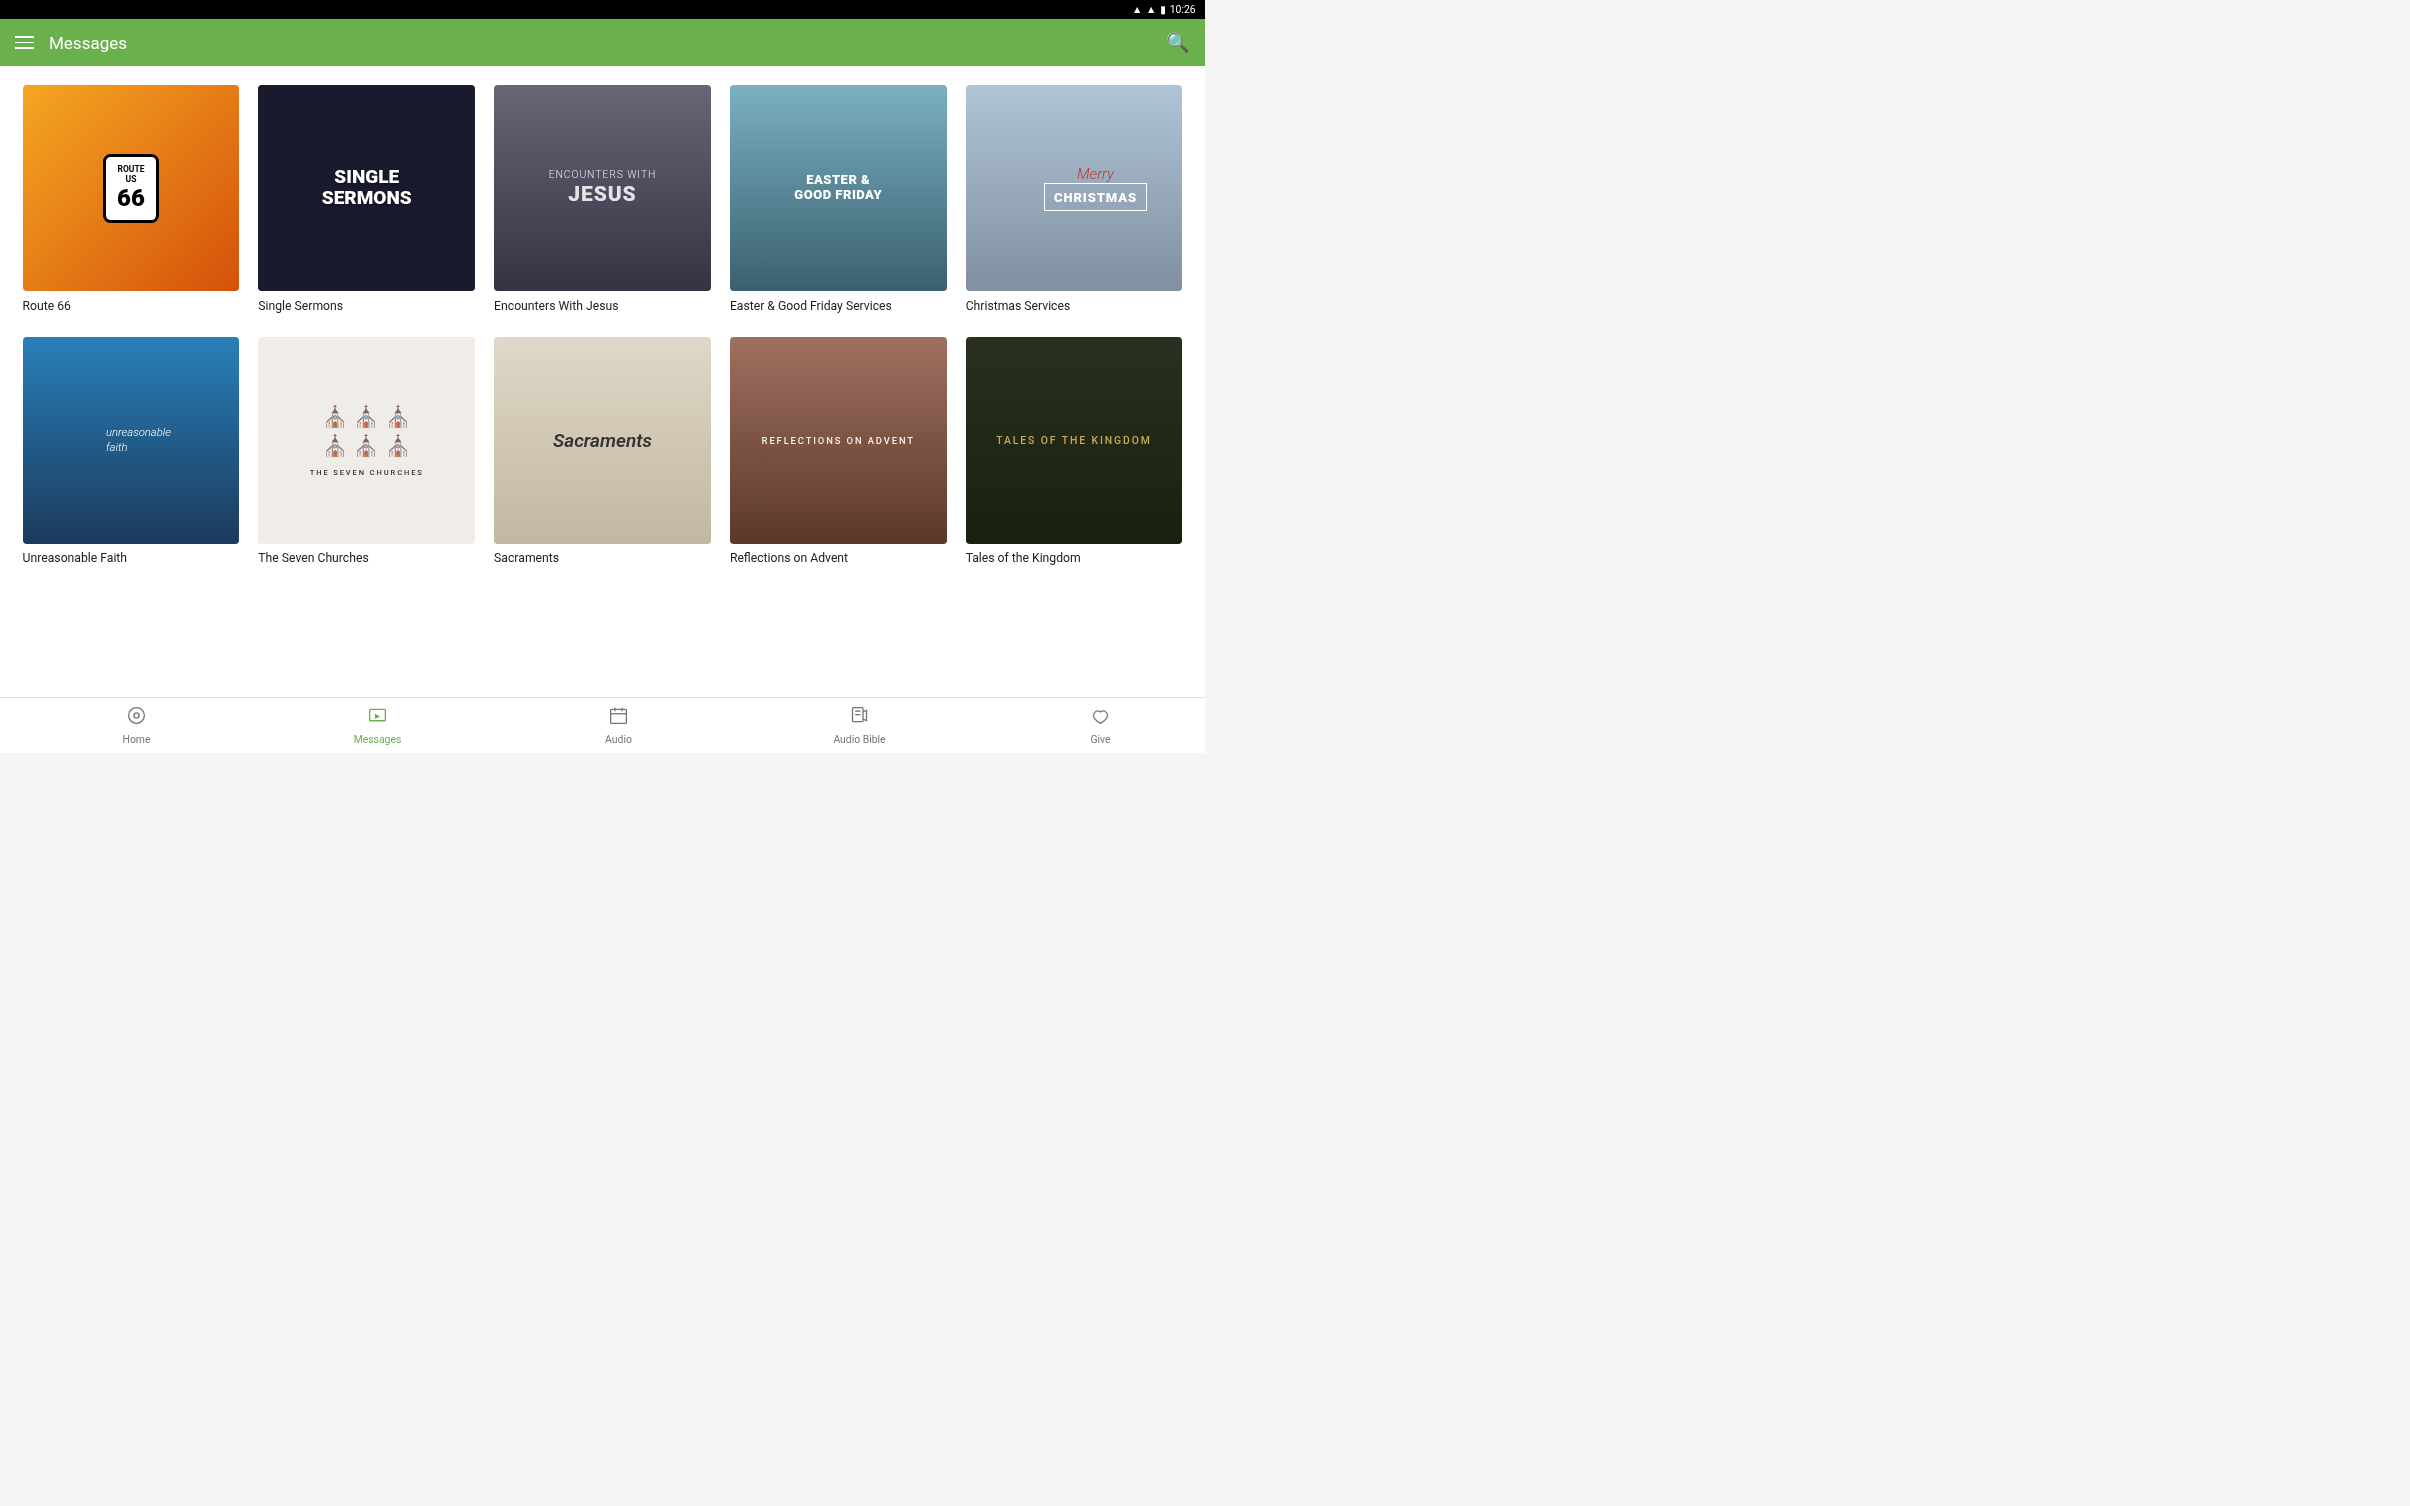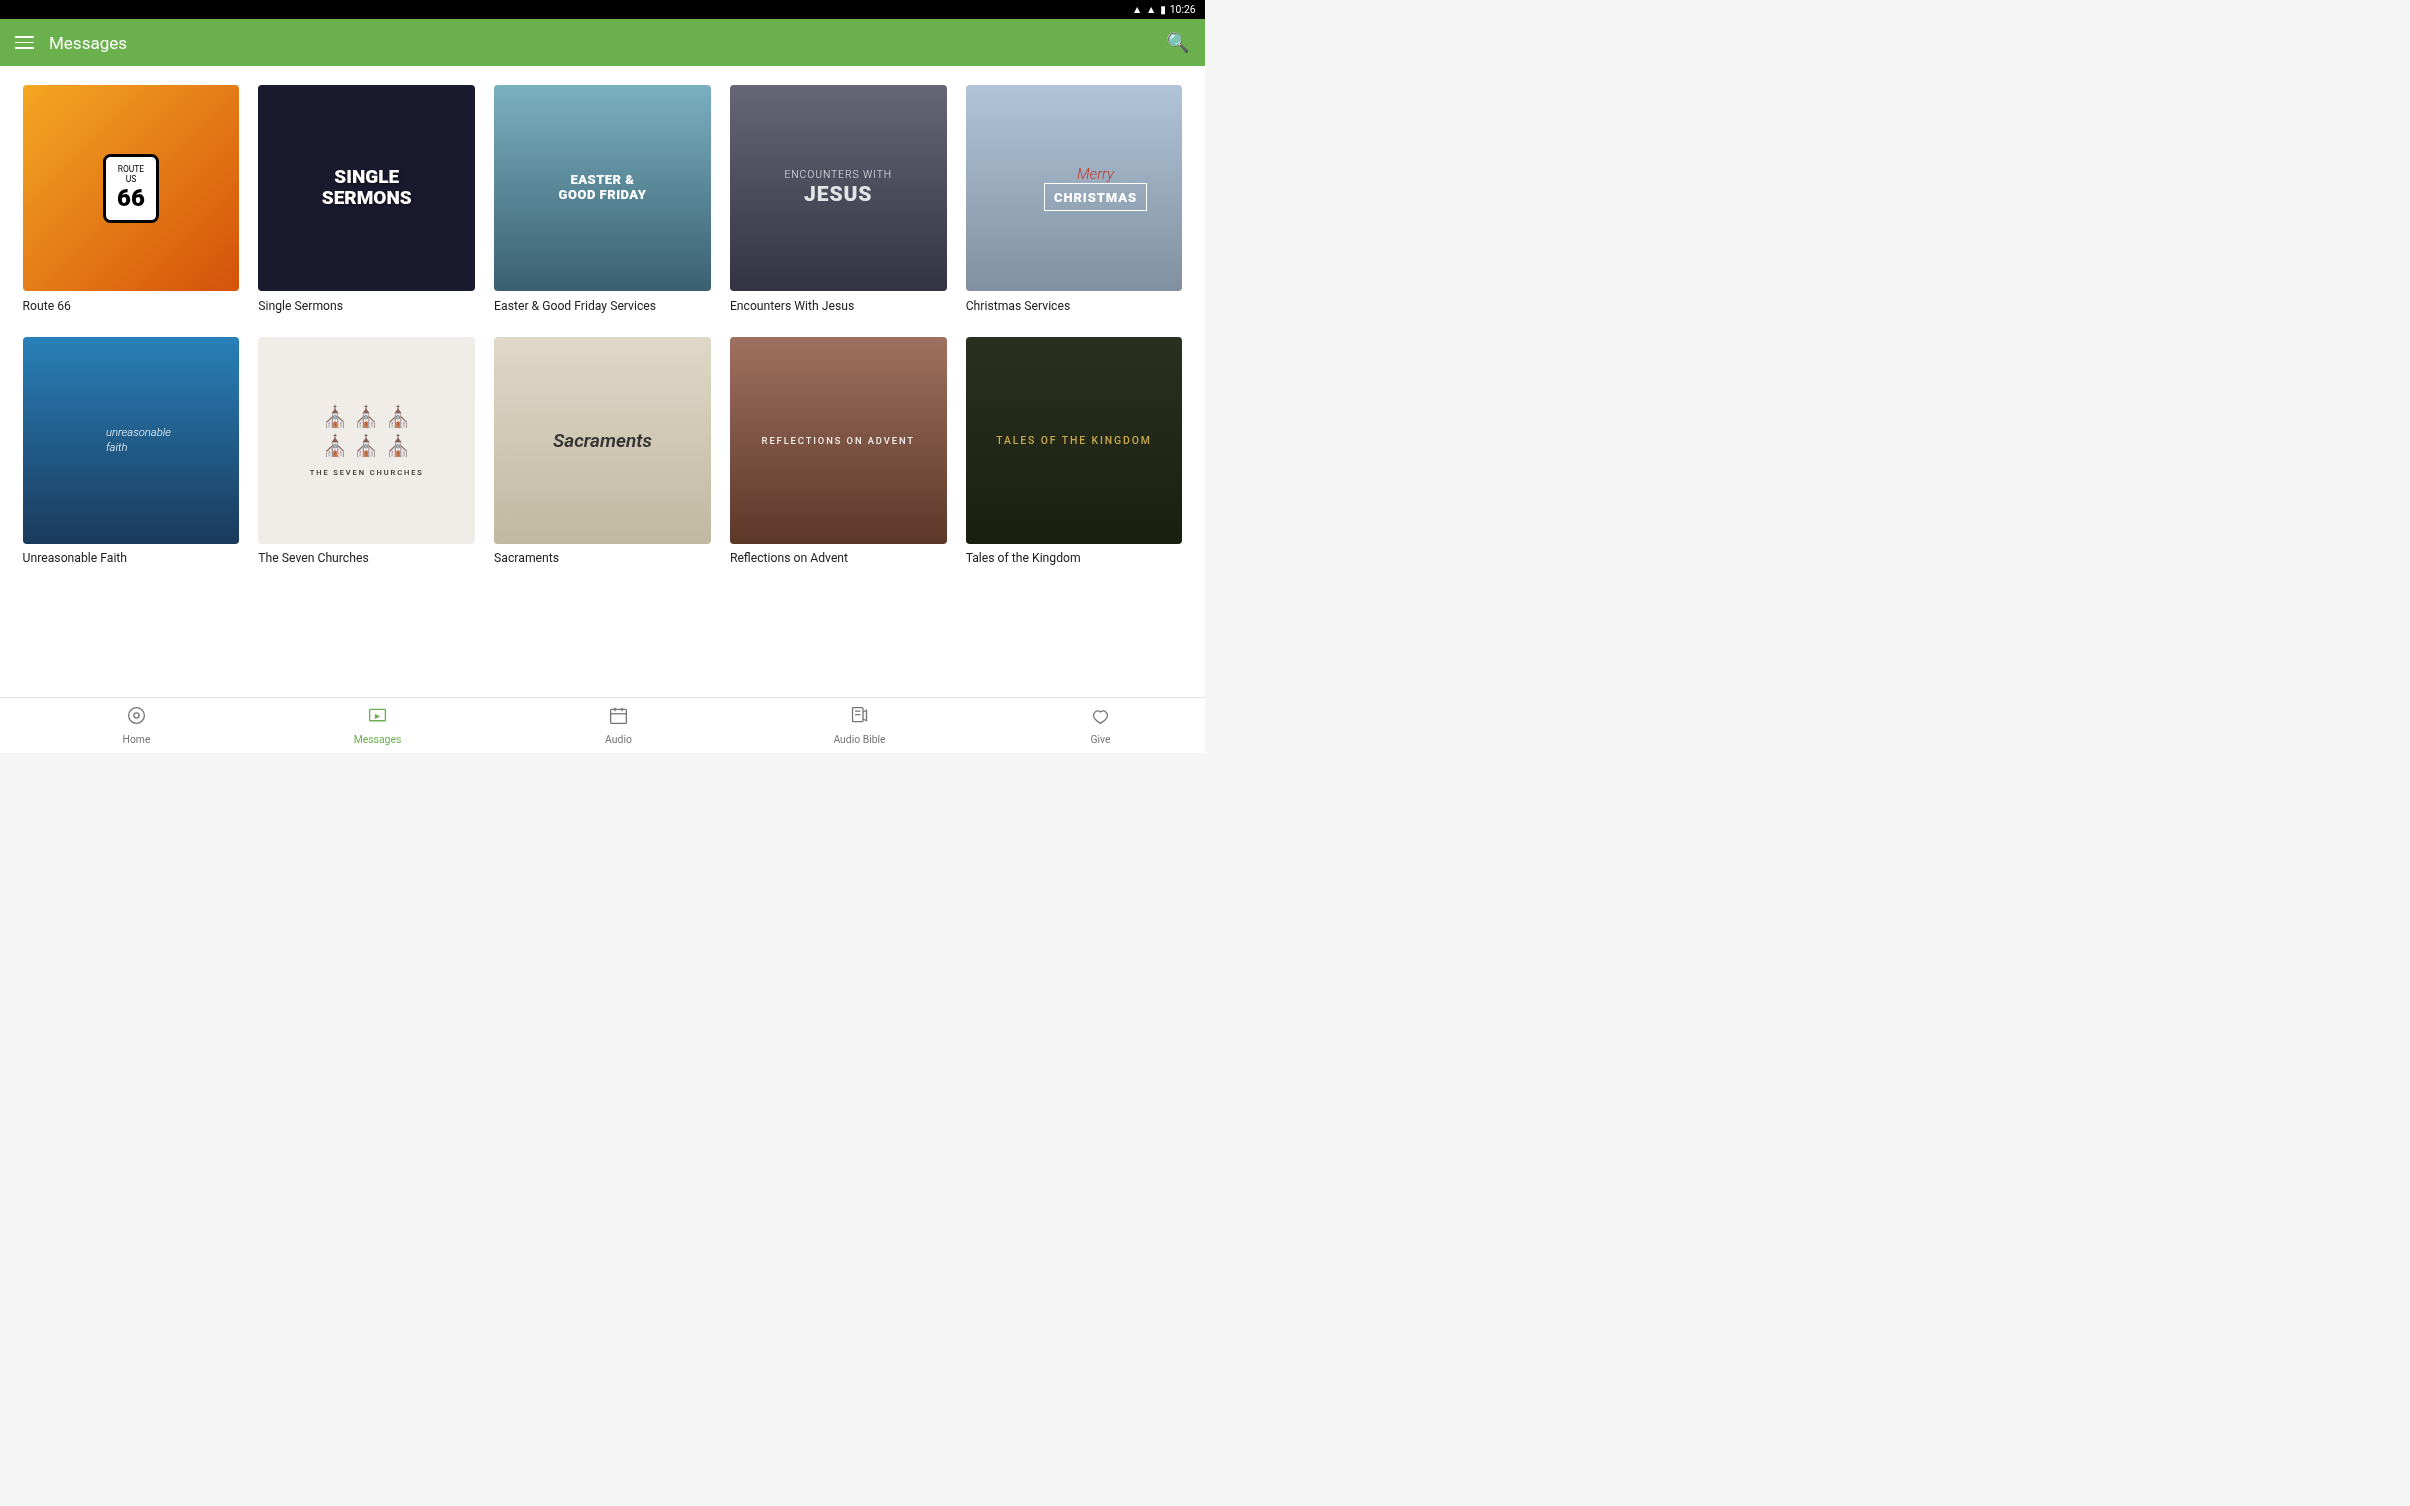--- a/index.html
+++ b/index.html
@@ -80,21 +80,21 @@
 
     
     .route66-sign {
       background: #fff;
       border: 3.8px solid #000;
       border-radius: 7.5px;
       padding: 7.5px 11.3px;
       text-align: center;
       position: relative;
     }
-    .route66-sign .route-text { font-size: 8.5px; font-weight: normal; color: #000; }
+    .route66-sign .route-text { font-size: 8.5px; font-weight: bold; color: #000; }
     .route66-sign .num-text { font-size: 24px; font-weight: 900; color: #000; }
 
     
     .sermons-text { font-size: 19px; font-weight: 900; color: #fff; text-shadow: 0.9px 0.9px 2.8px rgba(0,0,0,0.5); line-height: 1.1; text-align: center; }
 
     
     .encounters-text { font-size: 10.4px; font-weight: 300; color: rgba(255,255,255,0.85); line-height: 1.2; text-align: center; letter-spacing: 0.9px; }
     .encounters-text .big { font-size: 21px; font-weight: 900; }
 
     
@@ -197,37 +197,37 @@
     <div class="item">
       <div class="item-thumb bg-single-sermons">
         <div class="item-thumb-inner">
           <div class="sermons-text">SINGLE<br>SERMONS</div>
         </div>
       </div>
       <div class="item-label">Single Sermons</div>
     </div>
 
     <div class="item">
-      <div class="item-thumb bg-easter">
-        <div class="item-thumb-inner">
-          <div class="easter-text">EASTER &amp;<br>GOOD FRIDAY</div>
-        </div>
-      </div>
-      <div class="item-label">Easter &amp; Good Friday Services</div>
-    </div>
-
-    <div class="item">
       <div class="item-thumb bg-encounters">
         <div class="item-thumb-inner">
           <div class="encounters-text">
             ENCOUNTERS WITH<br><span class="big">JESUS</span>
           </div>
         </div>
       </div>
       <div class="item-label">Encounters With Jesus</div>
+    </div>
+
+    <div class="item">
+      <div class="item-thumb bg-easter">
+        <div class="item-thumb-inner">
+          <div class="easter-text">EASTER &amp;<br>GOOD FRIDAY</div>
+        </div>
+      </div>
+      <div class="item-label">Easter &amp; Good Friday Services</div>
     </div>
 
     <div class="item">
       <div class="item-thumb bg-christmas">
         <div class="item-thumb-inner">
           <div style="text-align:center;">
             <div style="font-size:15px; font-style:italic; color:#c0392b; font-weight:300;">Merry</div>
             <div class="christmas-box">
               <div class="christmas-text-main">CHRISTMAS</div>
             </div>

